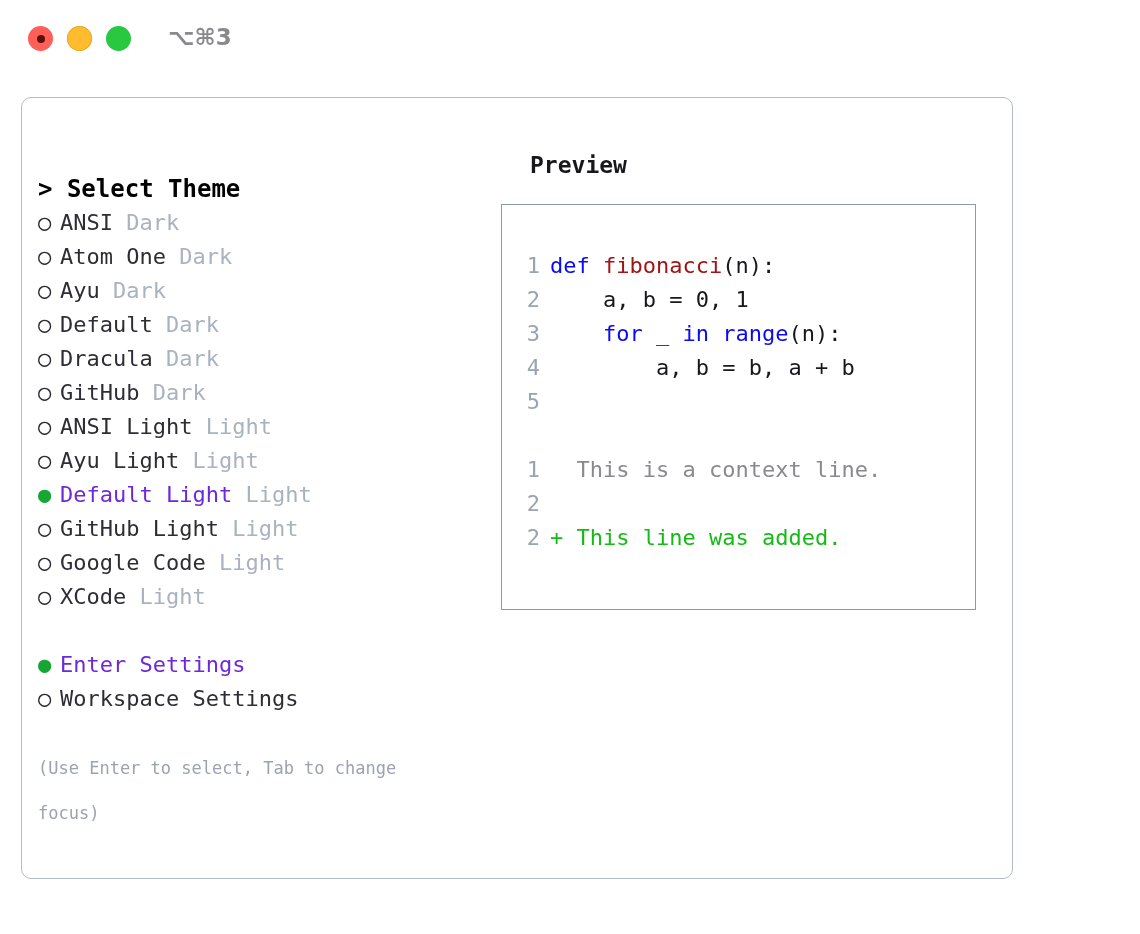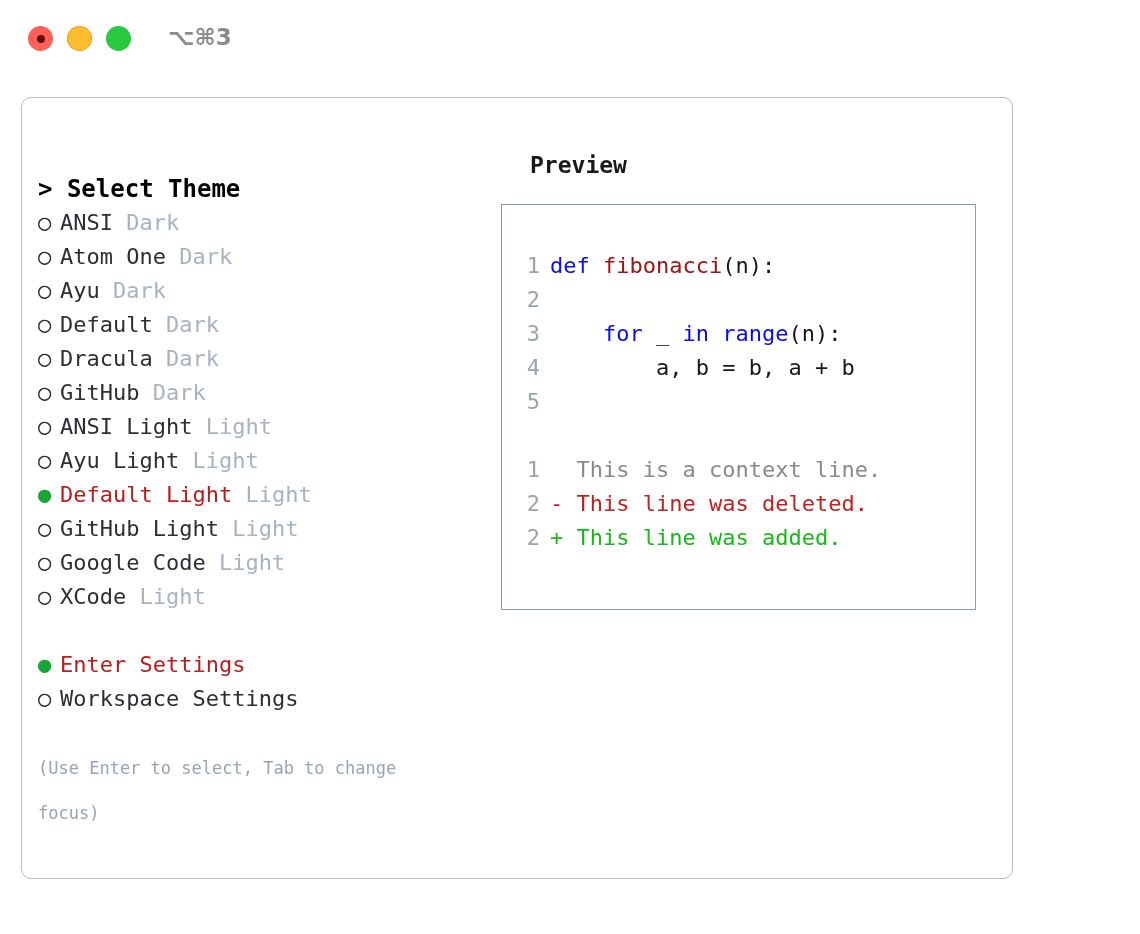--- a/index.html
+++ b/index.html
@@ -119,21 +119,21 @@
   }
   .bullet {
     width: 22px;
     flex: 0 0 22px;
     color: #2a2a33;
     font-size: 22px;
     text-align: left;
   }
   .theme-row.selected .bullet { color: #17a636; }
   .theme-name  { color: #2d2d35; }
-  .theme-row.selected .theme-name { color: #b91c1c; }
+  .theme-row.selected .theme-name { color: #6d28d9; }
   .theme-tag   { color: #a9b2bf; }
 
   .apply-block { margin-top: 34px; }
   .apply-title {
     font-size: 22px;
     color: #17171c;
     line-height: 34px;
     padding-left: 22px;
     white-space: pre;
   }
@@ -235,29 +235,29 @@
         </div>
 
         <div class="hint">(Use Enter to select, Tab to change focus)</div>
       </div>
 
       <div class="right-col">
         <div class="preview-title">Preview</div>
         <div class="preview-box">
           <div id="code-block">
               <div class="code-line"><span class="ln">1</span><span class="code-text"><span class="tok-kw">def </span><span class="tok-fn">fibonacci</span><span class="tok-plain">(n):</span></span></div>
-              <div class="code-line"><span class="ln">2</span></div>
+              <div class="code-line"><span class="ln">2</span><span class="code-text"><span class="tok-plain">    a, b = 0, 1</span></span></div>
               <div class="code-line"><span class="ln">3</span><span class="code-text"><span class="tok-plain">    </span><span class="tok-kw">for</span><span class="tok-plain"> _ </span><span class="tok-kw">in</span><span class="tok-plain"> </span><span class="tok-kw">range</span><span class="tok-plain">(n):</span></span></div>
               <div class="code-line"><span class="ln">4</span><span class="code-text"><span class="tok-plain">        a, b = b, a + b</span></span></div>
               <div class="code-line"><span class="ln">5</span></div>
             </div>
           <div class="blank-line"></div>
           <div id="diff-block">
               <div class="code-line"><span class="ln">1</span><span class="tok-ctx">  This is a context line.</span></div>
-              <div class="code-line"><span class="ln">2</span><span class="tok-del">- This line was deleted.</span></div>
+              <div class="code-line"><span class="ln">2</span></div>
               <div class="code-line"><span class="ln">2</span><span class="tok-add">+ This line was added.</span></div>
             </div>
         </div>
       </div>
 
     </div>
   </div>
 </div>
 
 </body></html>

